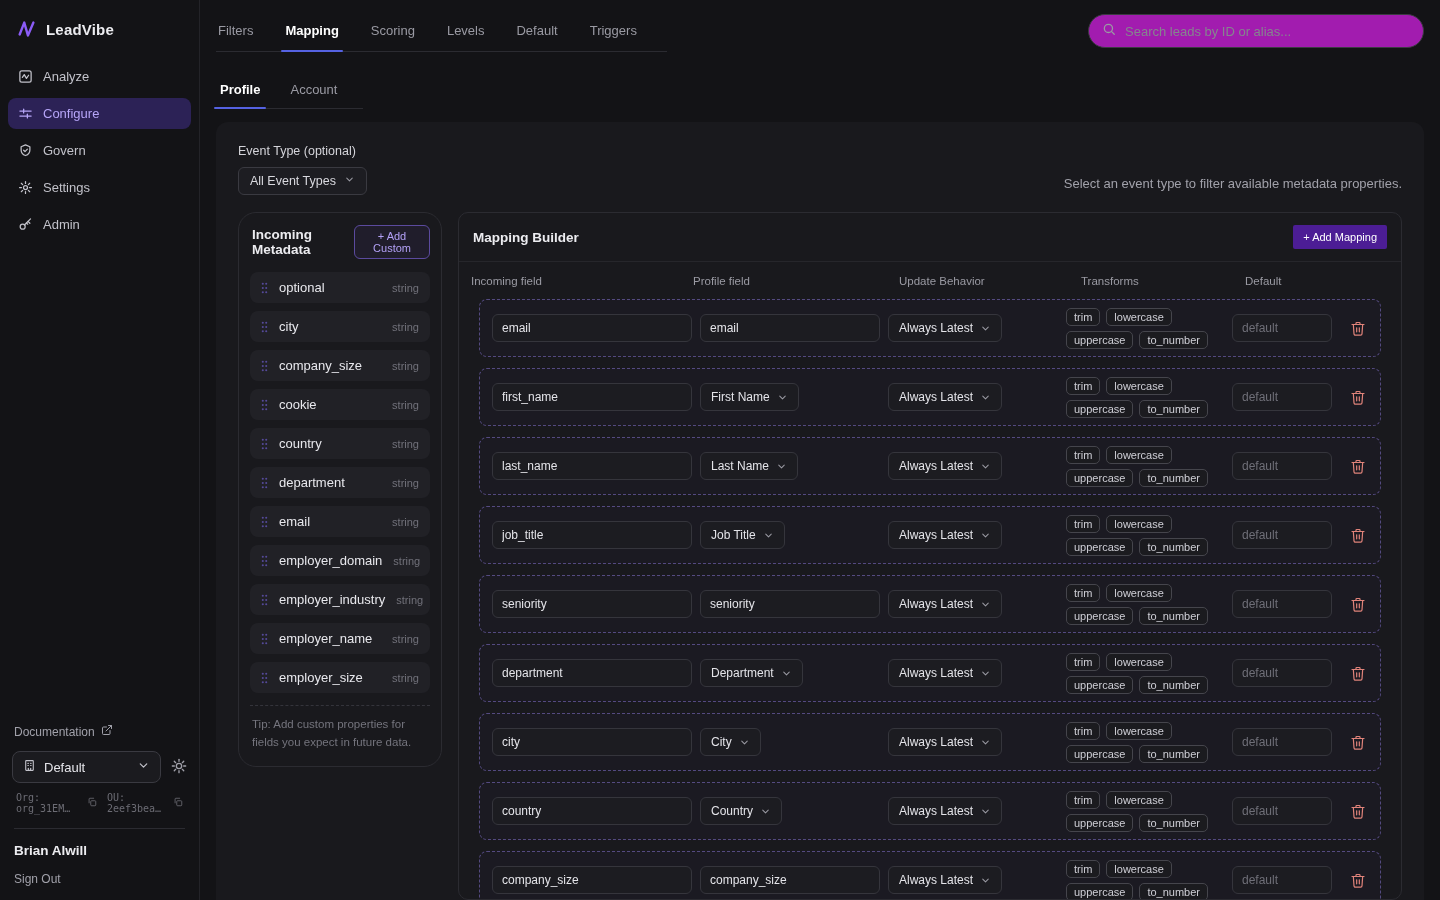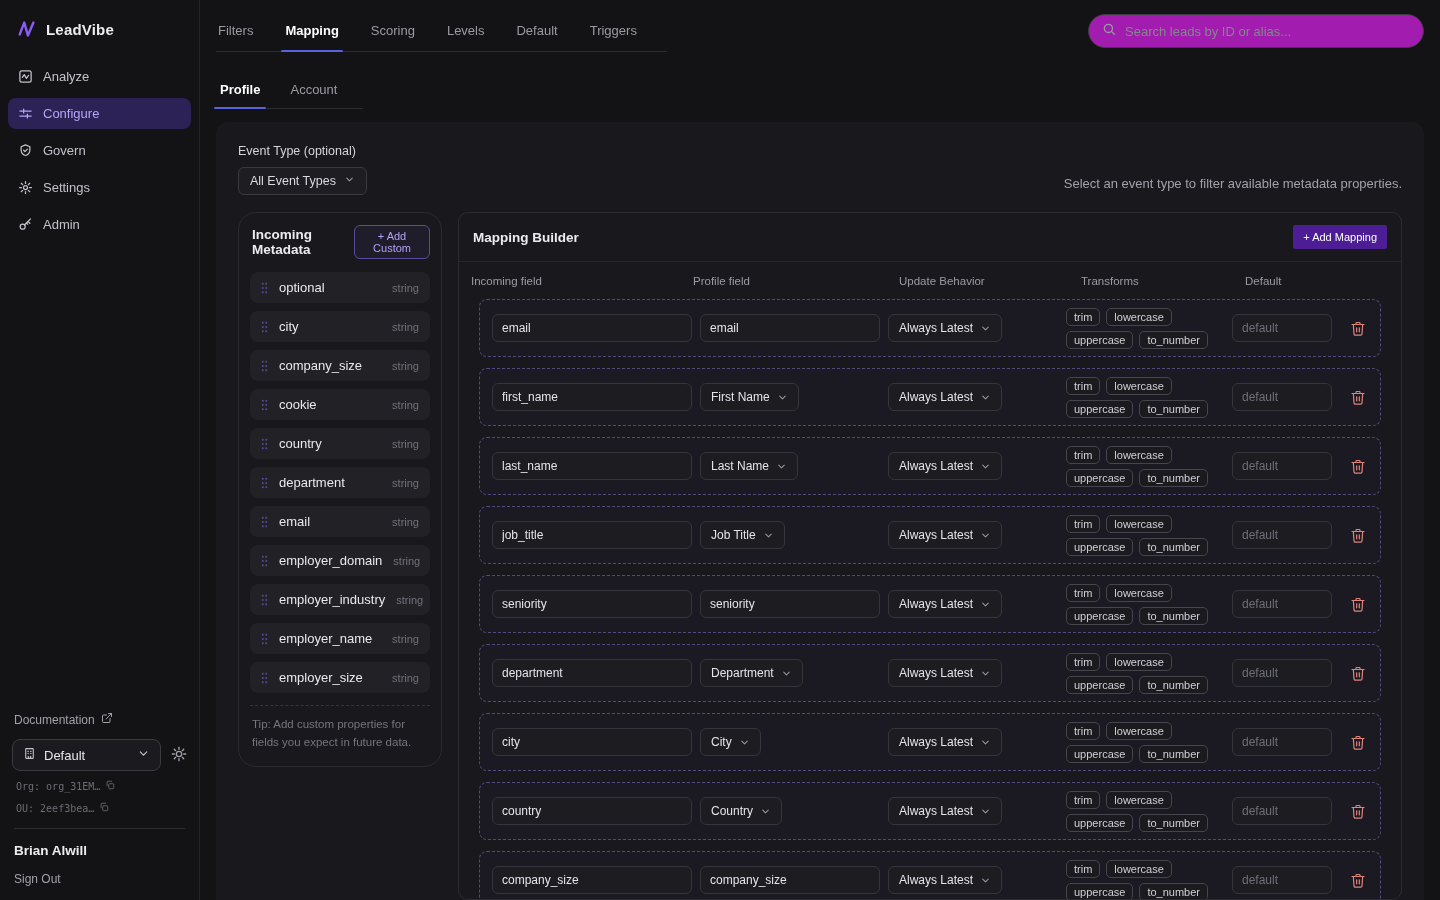--- a/index.html
+++ b/index.html
@@ -26,21 +26,21 @@
   .docs-row svg { width:12px; height:12px; }
   .env-row { display:flex; align-items:center; gap:10px; }
   .env-select { flex:1; display:flex; align-items:center; gap:8px; background:#1b1b1f;
     border:1px solid #3a3a41; border-radius:8px; padding:7px 10px; font-size:13px;
     color:#e6e6eb; cursor:pointer; }
   .env-select .spacer { margin-left:auto; }
   .env-select svg { width:13px; height:13px; color:#c2c2ca; }
   .theme-btn { color:#a1a1aa; background:none; border:none; cursor:pointer; display:flex; }
   .theme-btn svg { width:16px; height:16px; }
   .org-lines { font-family:"DejaVu Sans Mono", monospace; font-size:10px;
-    color:#6c6c74; padding:9px 4px 2px; display:flex; flex-direction:column; gap:10px; }
+    color:#6c6c74; padding:9px 4px 2px; display:flex; flex-direction:row; gap:10px; }
   .org-line { display:flex; align-items:center; gap:5px; }
   .org-line svg { width:10px; height:10px; cursor:pointer; }
   .sb-divider { border-top:1px solid #2b2b31; margin:12px 2px 6px; }
   .user-name { font-size:13.5px; font-weight:700; color:#ececf0; padding:8px 2px 2px; }
   .sign-out { font-size:12px; color:#a1a1aa; padding:12px 2px 4px; cursor:pointer; }
 
   
   .main { flex:1; display:flex; flex-direction:column; min-width:0; }
   .topbar { display:flex; align-items:flex-start; padding:14px 16px 0; }
   .tabs { display:flex; border-bottom:1px solid #2b2b31; width:fit-content; }

